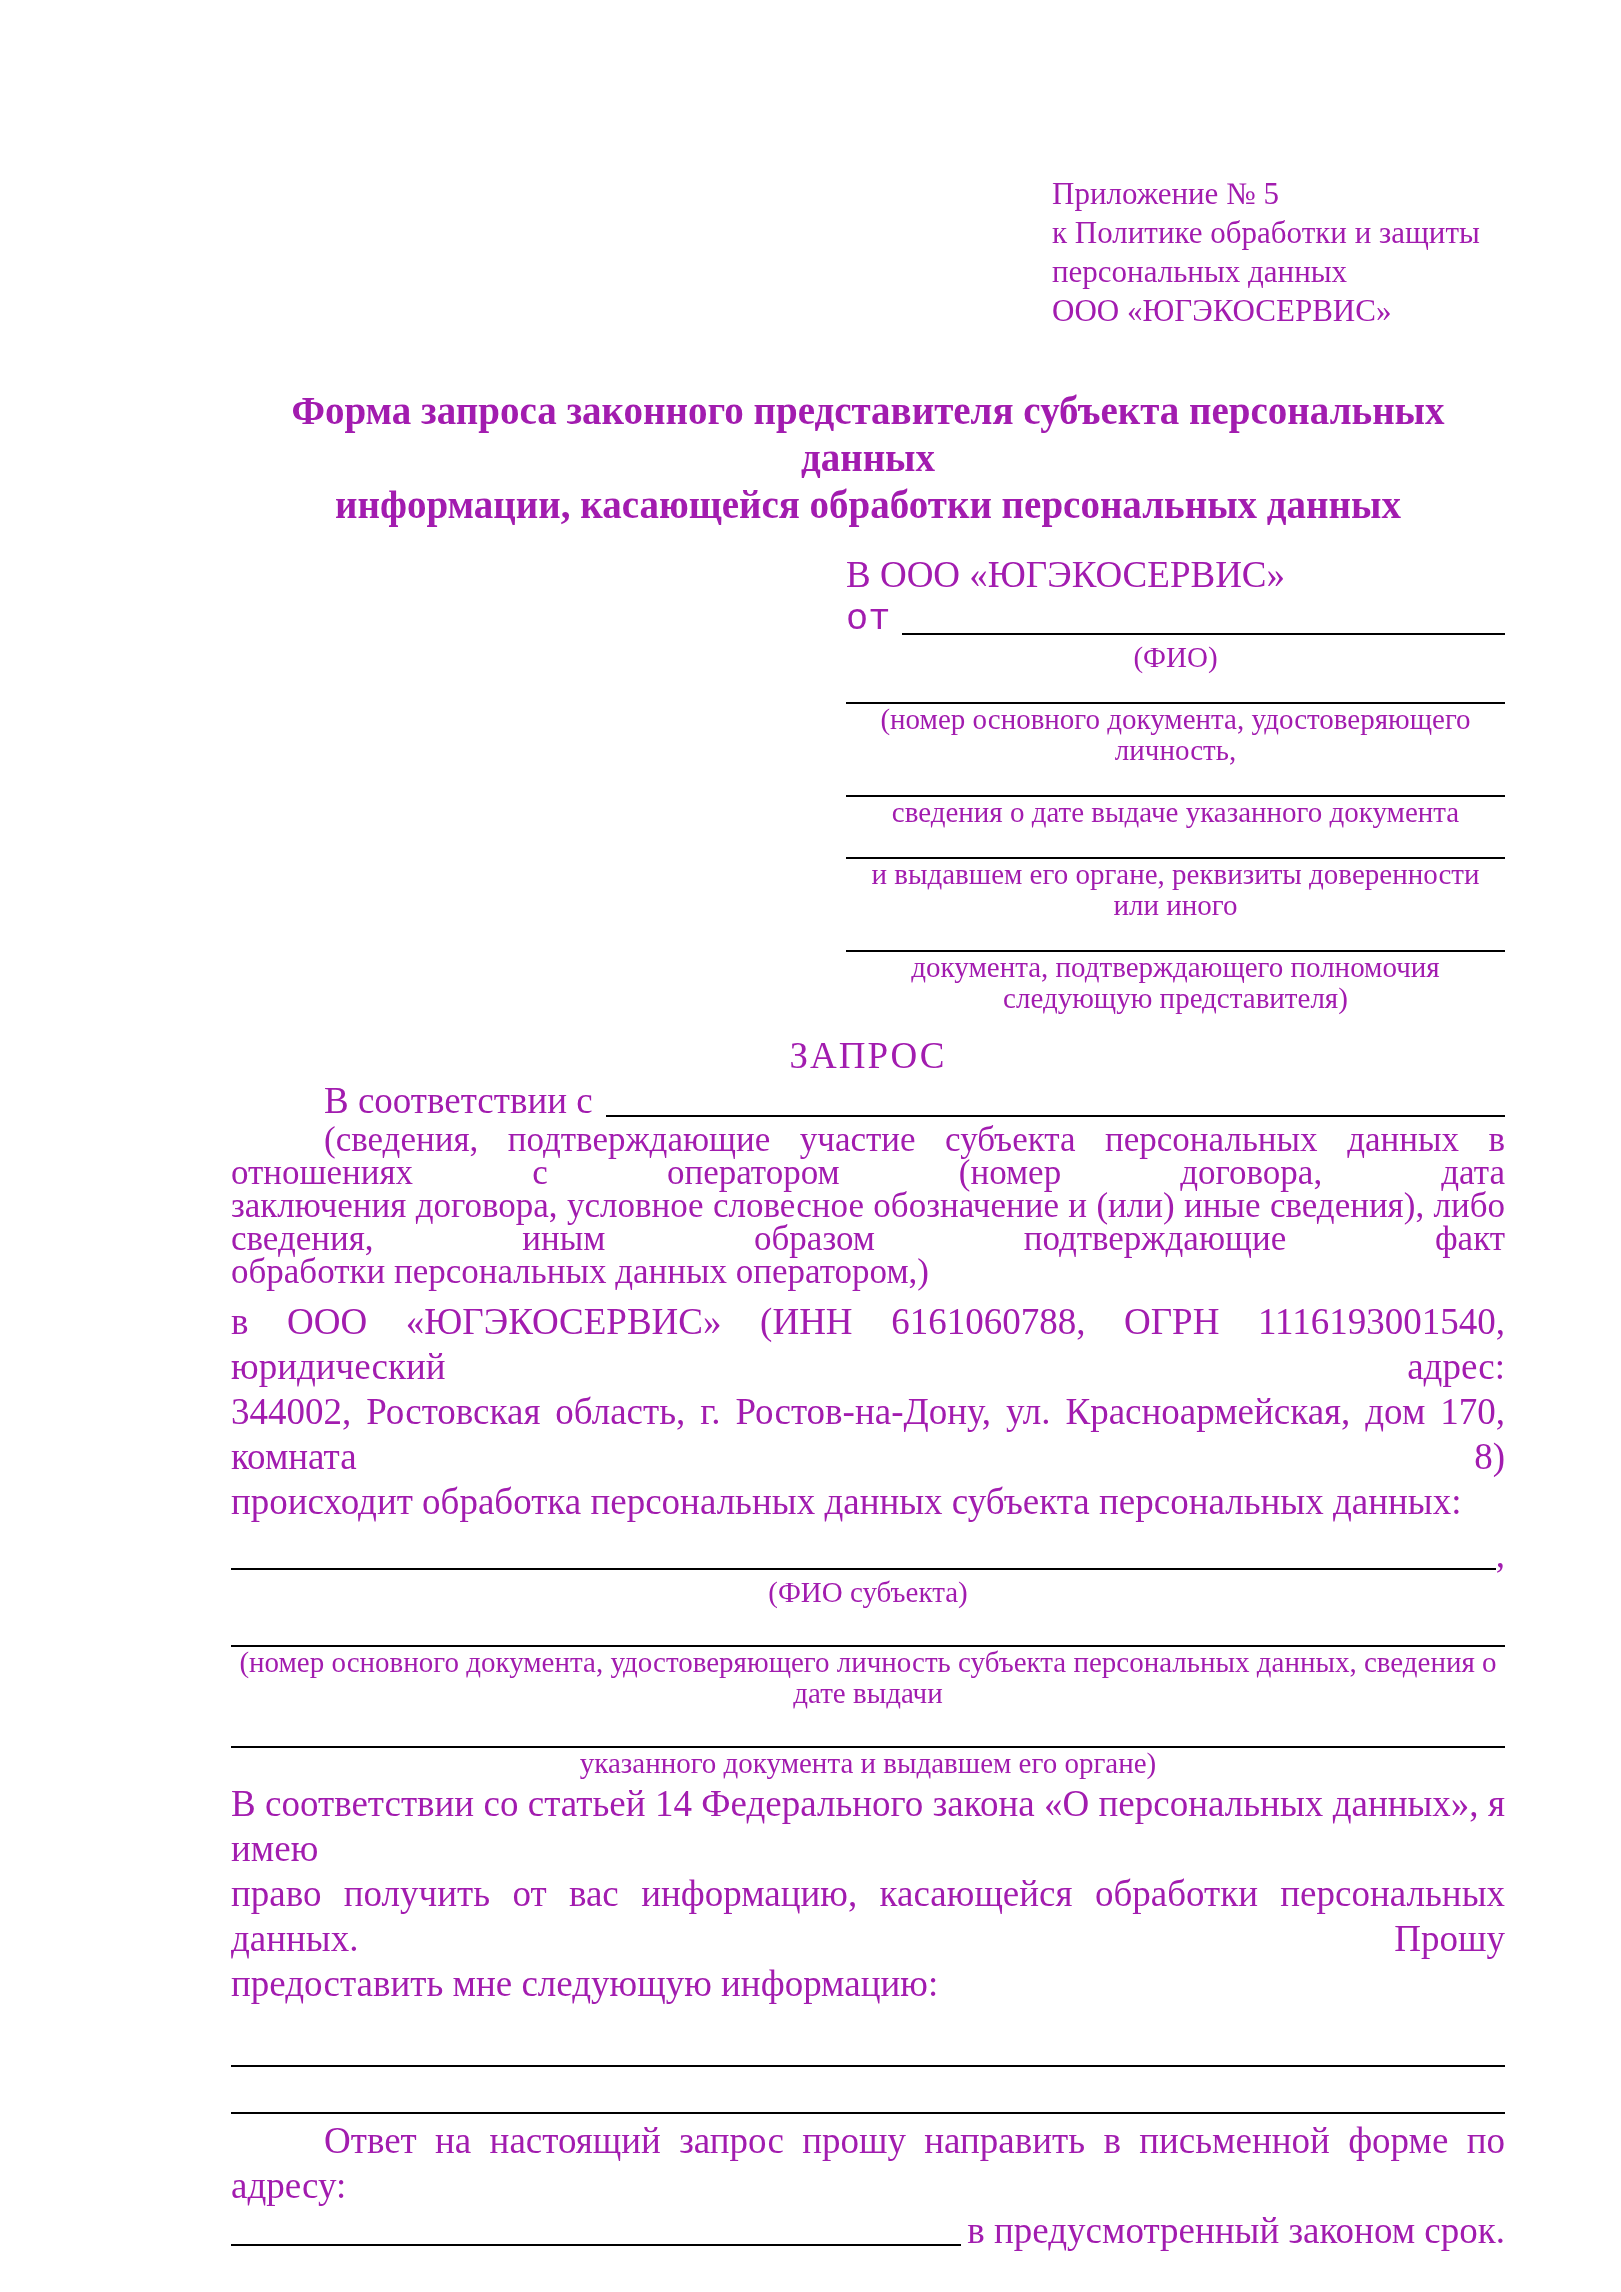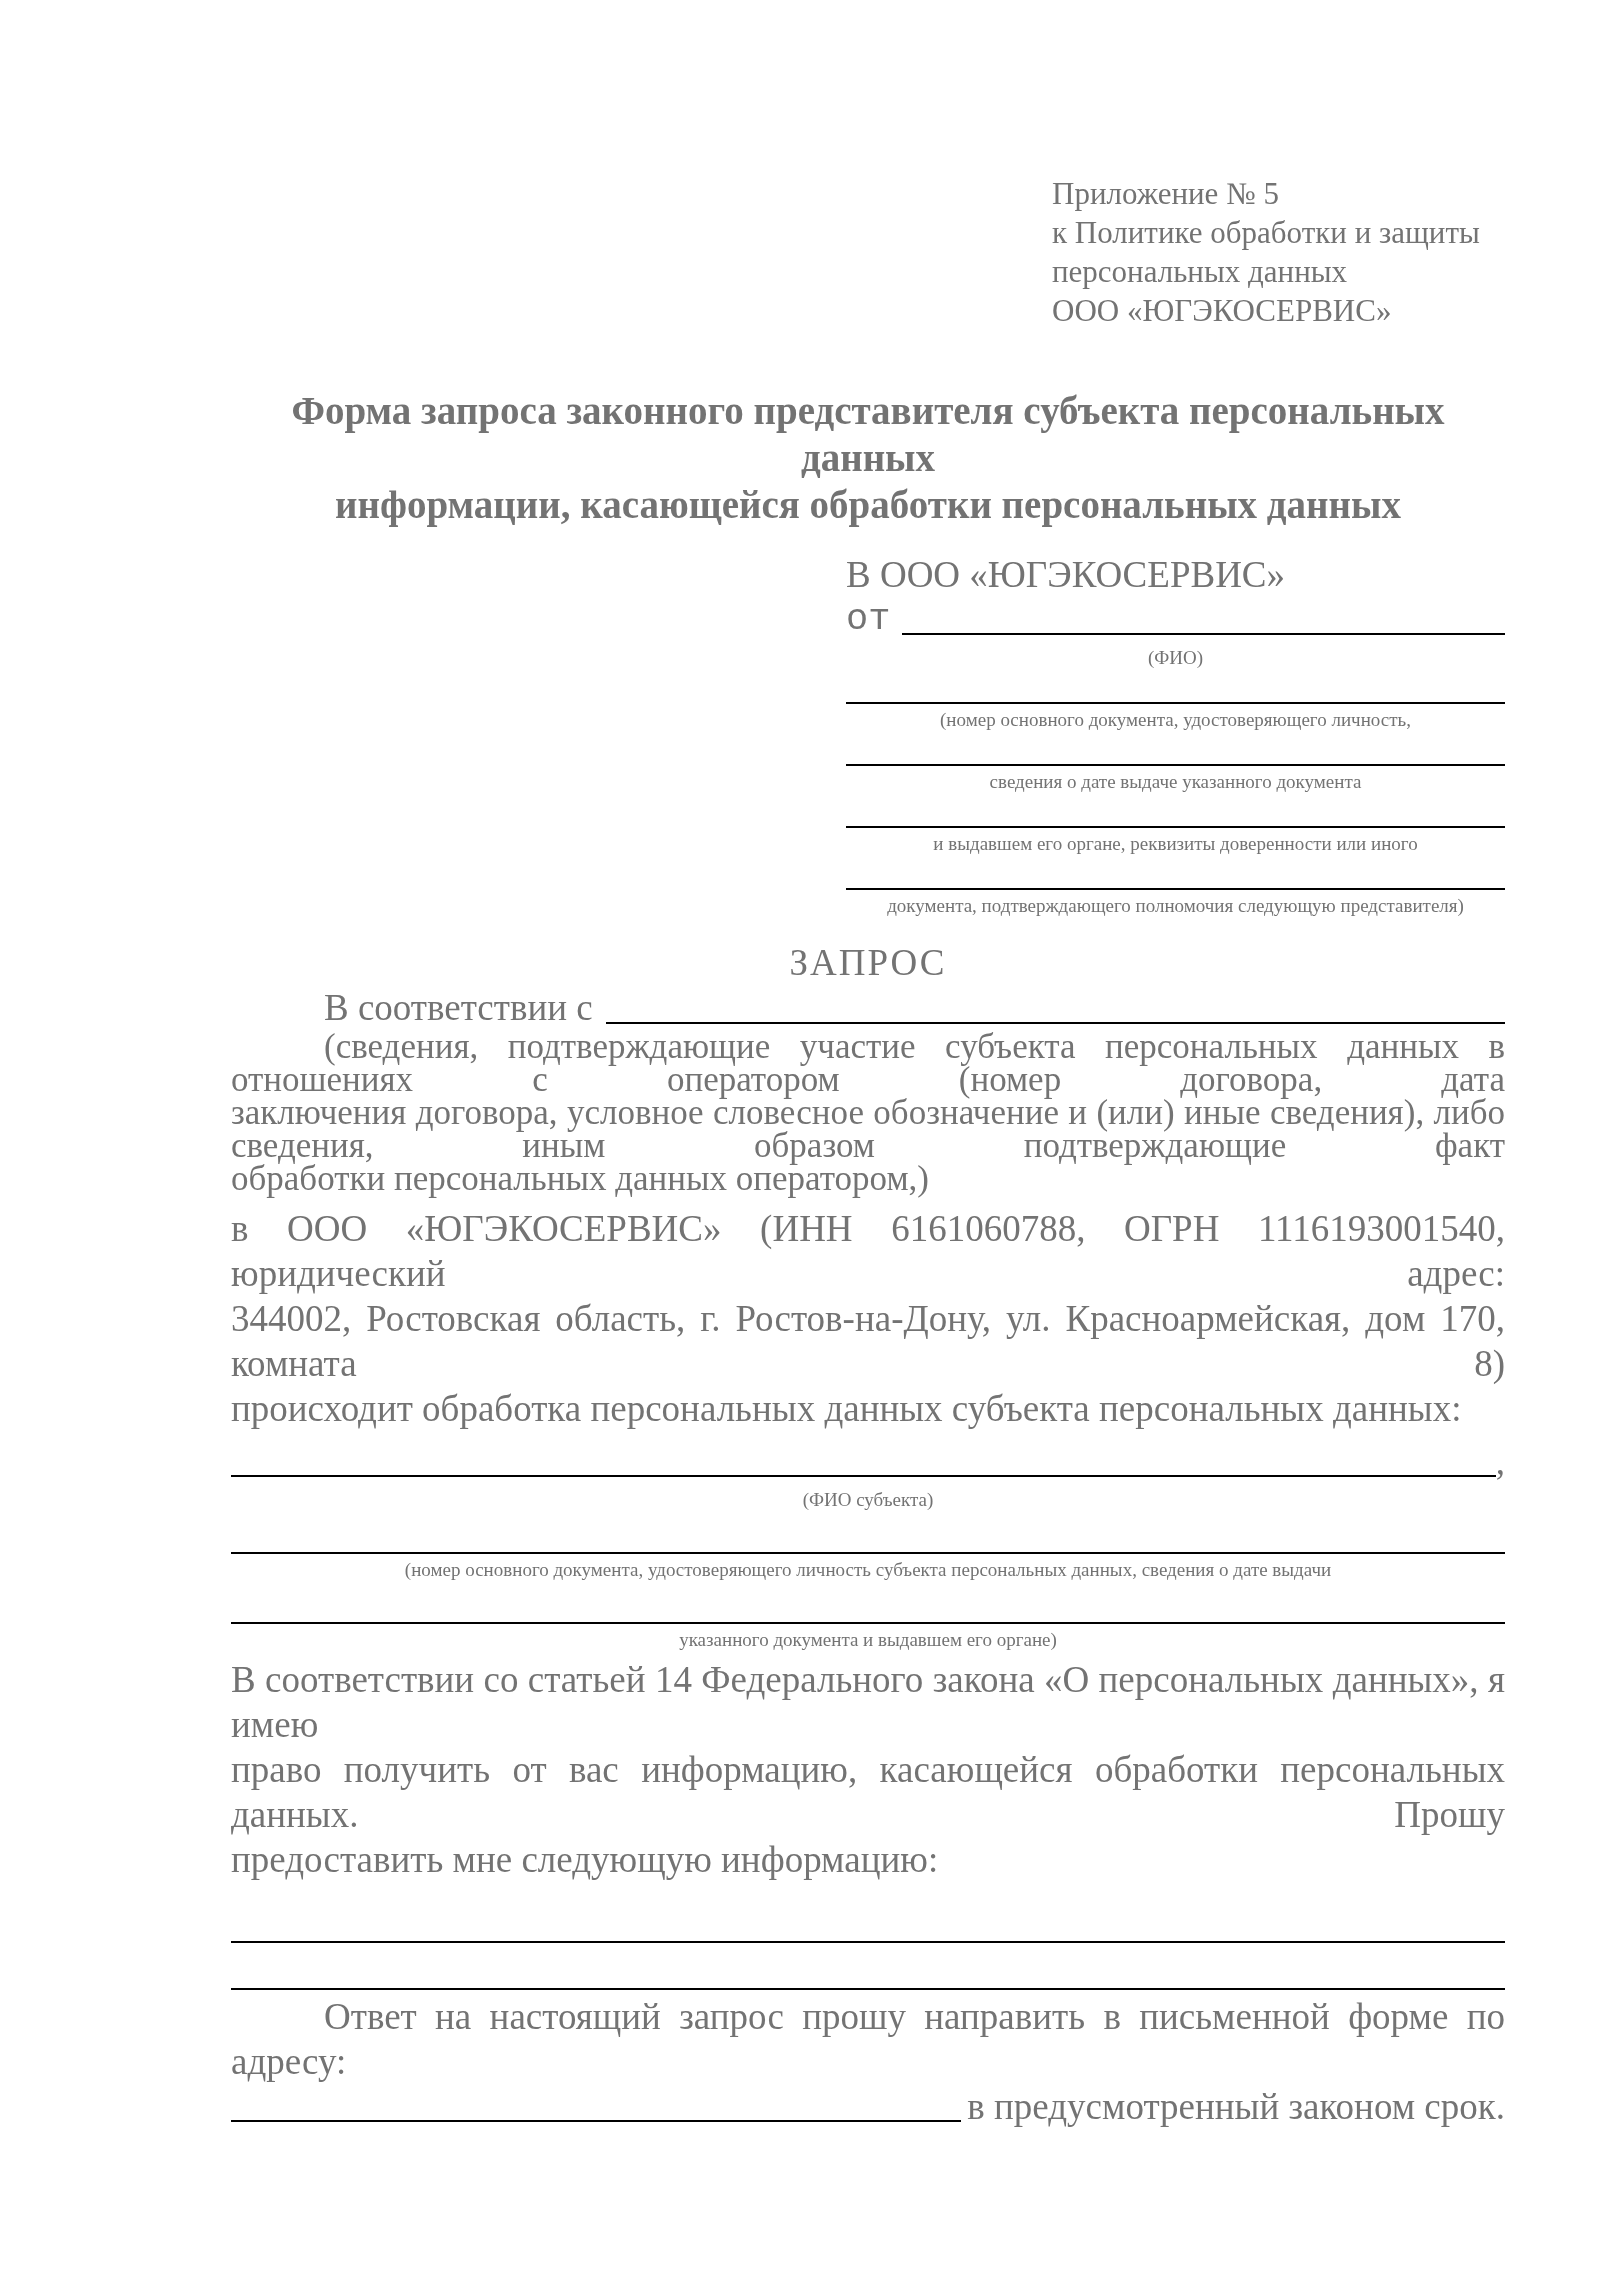--- a/index.html
+++ b/index.html
@@ -1,21 +1,21 @@
 <!DOCTYPE html>
 <html><head>
 <meta charset="utf-8">
 <style>
   html, body { margin: 0; padding: 0; background: #ffffff; }
   .page {
     position: relative;
     width: 1621px; height: 2293px;
     margin: 0 auto;
     background: #ffffff;
-    color: #737373;
+    color: #a21caf;
     font-family: "Liberation Serif", "DejaVu Serif", serif;
     font-size: 37px;
     line-height: 45px;
     box-sizing: border-box;
     padding: 147px 116px 0 231px;
     overflow: hidden;
   }
   
   .annex {
     width: 453px;
@@ -31,21 +31,21 @@
     font-weight: bold;
     font-size: 39px;
     line-height: 47px;
   }
   
   .addressee { width: 659px; margin-left: auto; margin-top: 23.5px; }
   .row { display: flex; align-items: flex-end; }
   .ul { flex: 1 1 auto; border-bottom: 2.9px solid #000; height: 0; margin-bottom: 6.9px; }
   .from-label { white-space: nowrap; margin-right: 11.8px; font-family: Liberation Mono, monospace; }
   .cap {
-    font-size: 19px;
+    font-size: 29px;
     line-height: 31px;
     text-align: center;
   }
   .hr { border-bottom: 2.9px solid #000; height: 29px; }
   .hr-b { border-bottom: 2.9px solid #000; height: 37px; }
   .zapros { text-align: center; margin-top: 19.6px; letter-spacing: 2px; }
   .just { text-align: justify; text-justify: inter-word; }
   .just-full { text-align: justify; text-align-last: justify; text-justify: inter-word; }
   .indent { text-indent: 93px; }
   .cap-par { font-size: 35px; line-height: 33px; }

